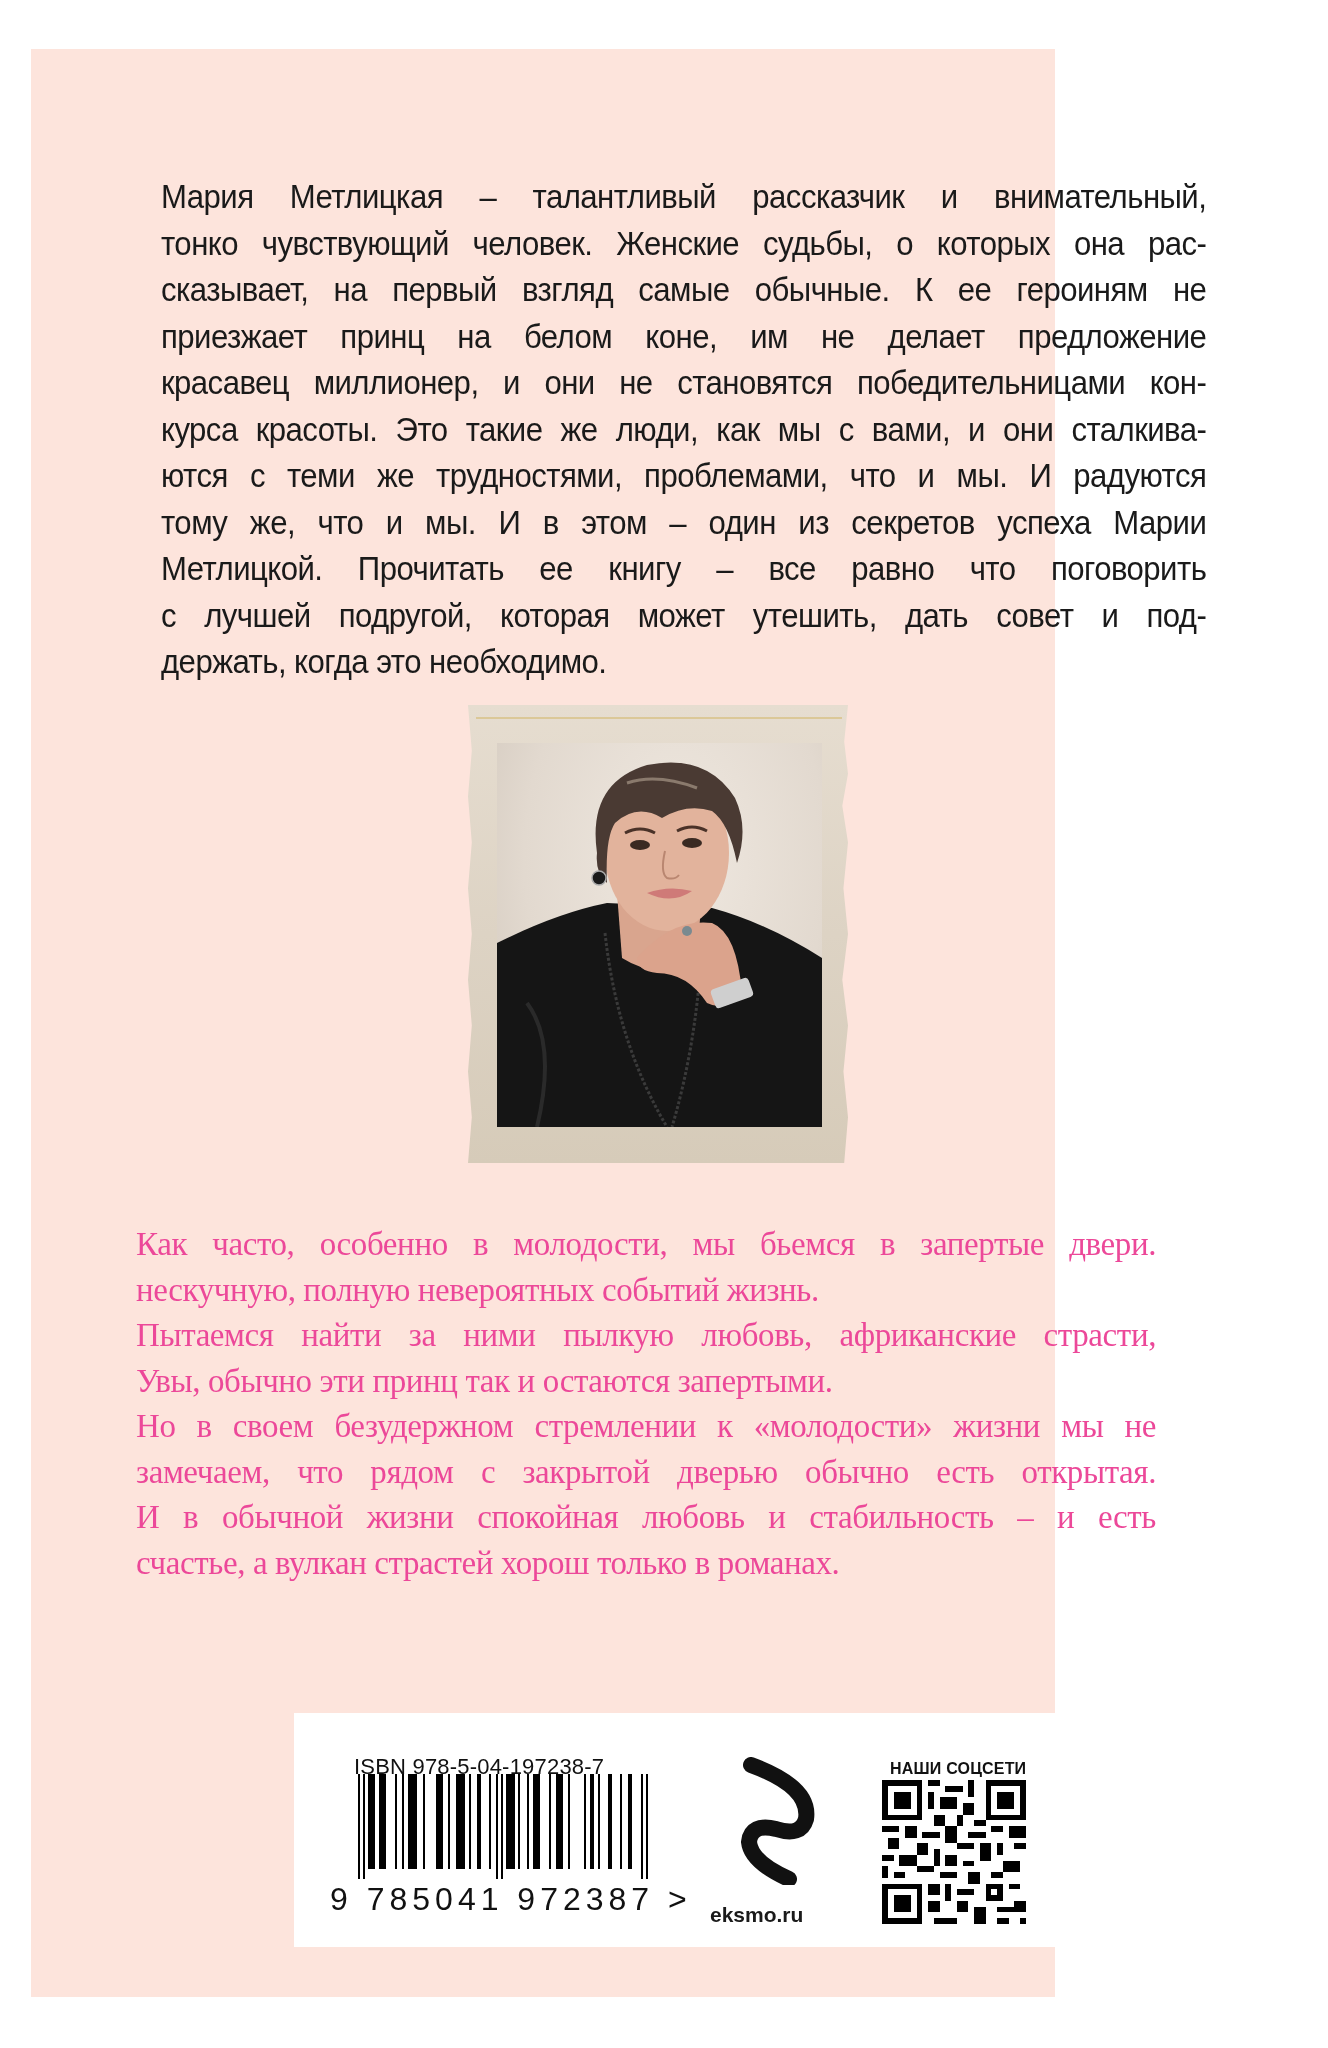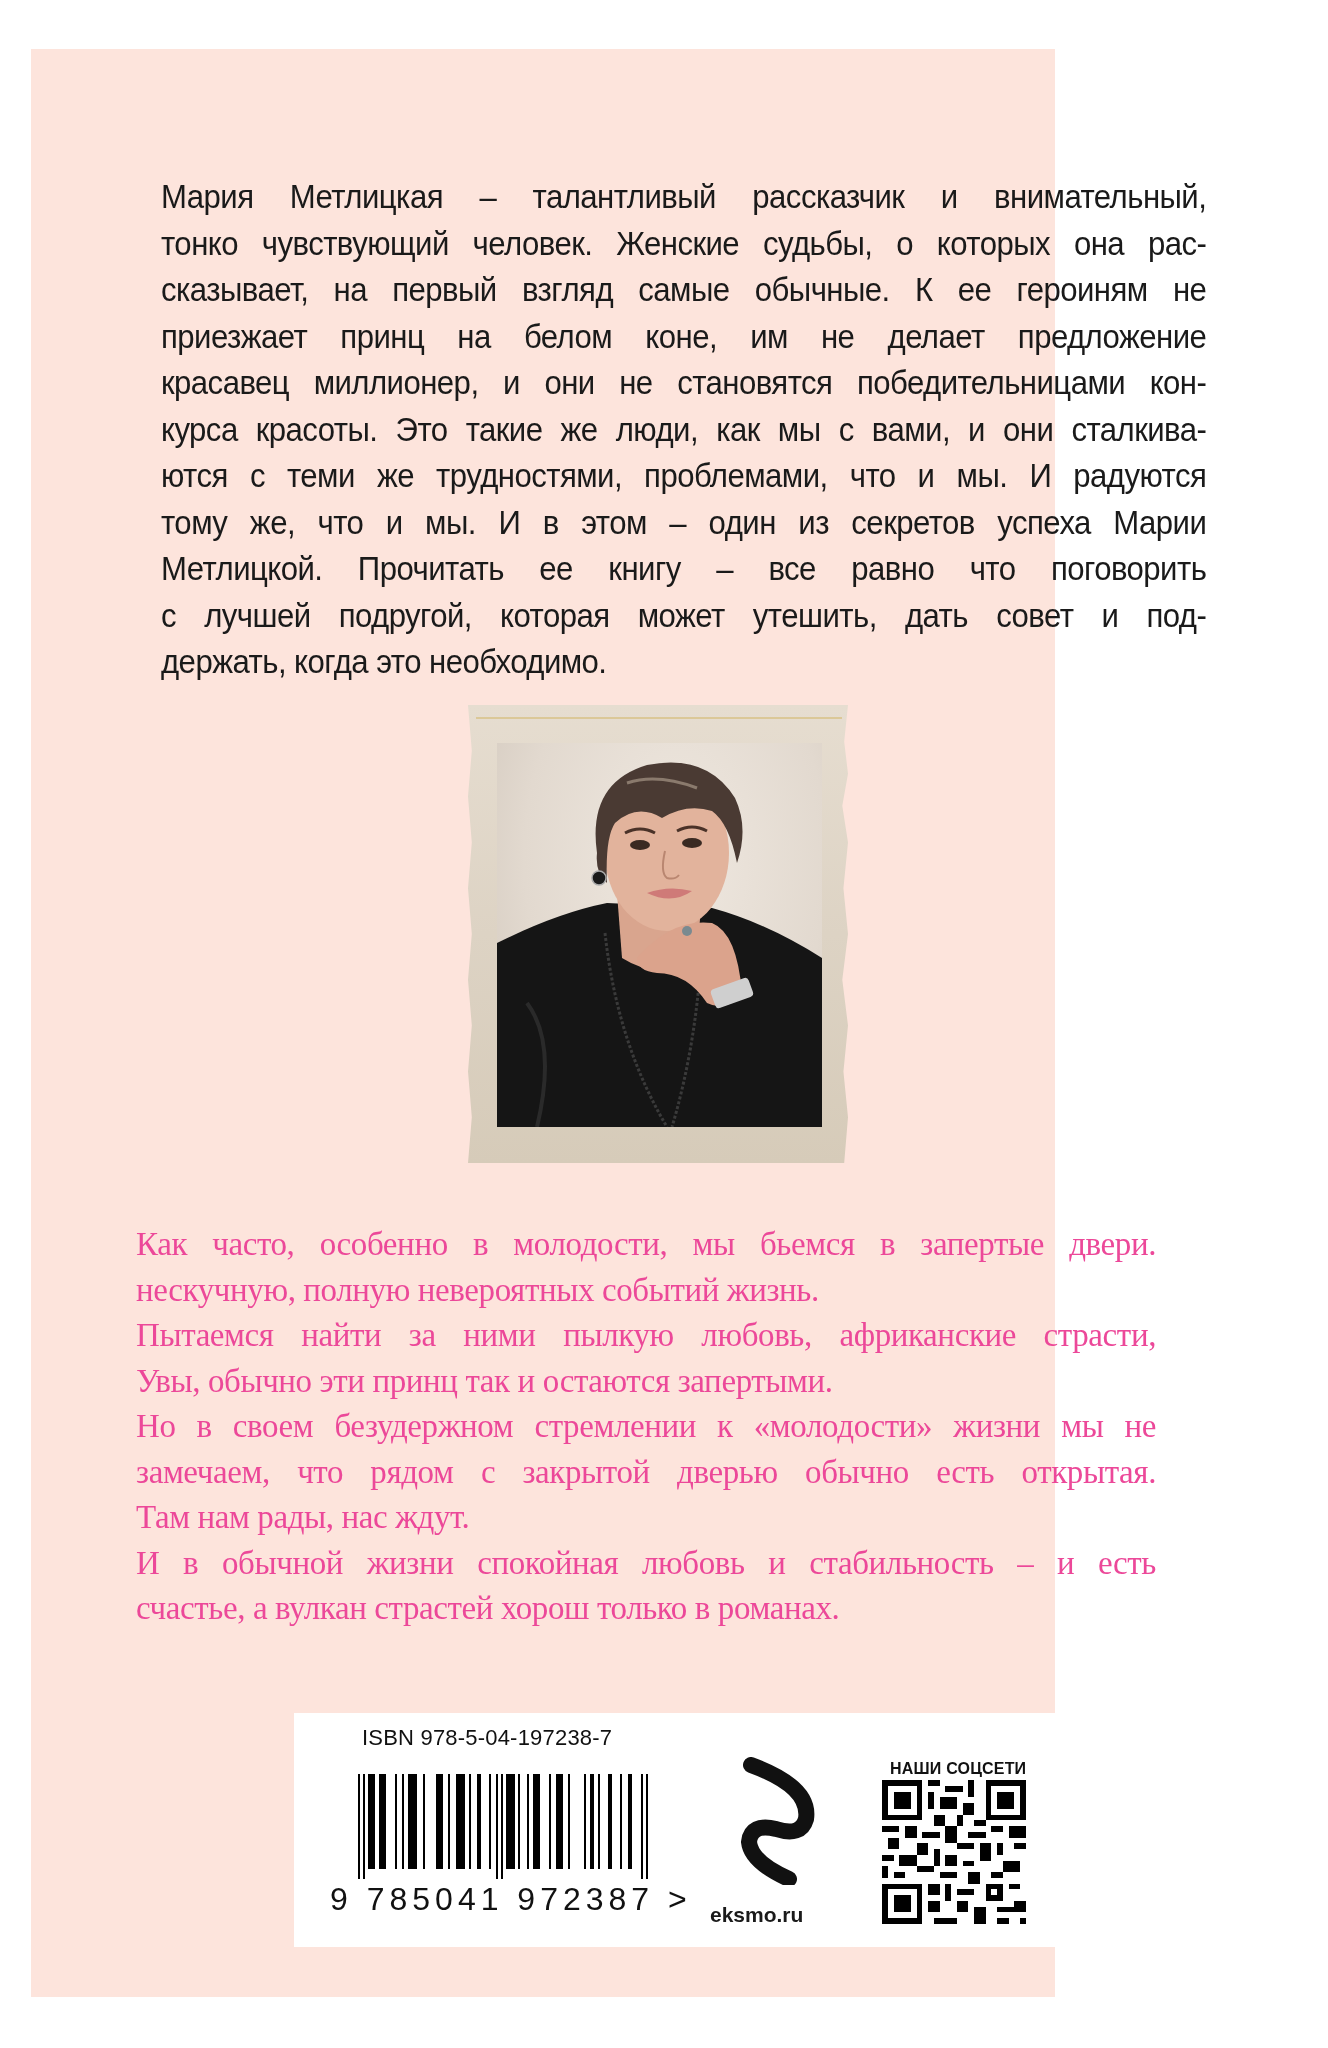--- a/index.html
+++ b/index.html
@@ -47,22 +47,22 @@
     letter-spacing: -0.4px;
   }
   .story .ln { display: block; white-space: nowrap; }
   .story .ln.j { text-align: justify; text-align-last: justify; }
 
   .sticker {
     position: absolute; left: 294px; top: 1713px; width: 768px; height: 234px;
     background: #ffffff;
   }
   .isbn-text {
-    position: absolute; left: 60px; top: 12px;
-    font-family: "Liberation Sans", sans-serif; font-size: 22px; color: #111; letter-spacing: 0.2px; margin-left: 8px;
+    position: absolute; left: 60px; top: 41px;
+    font-family: "Liberation Sans", sans-serif; font-size: 22px; color: #111; letter-spacing: 0.2px;
   }
   .barcode {
     position: absolute; left: 64px; top: 61px; width: 298px; height: 105px;
   }
   .barcode-digits {
     position: absolute; left: 36px; top: 168px; font-family: "Liberation Sans", sans-serif;
     font-size: 32px; color: #111; letter-spacing: 5px; white-space: nowrap;
   }
   .eksmo-logo { position: absolute; left: 437px; top: 44px; width: 92px; height: 128px; }
   .eksmo-url {
@@ -133,21 +133,20 @@
   </div>
 </div>
 
 <div class="story">
   <span class="ln j">Как часто, особенно в молодости, мы бьемся в запертые двери.</span>
   <span class="ln">нескучную, полную невероятных событий жизнь.</span>
   <span class="ln j">Пытаемся найти за ними пылкую любовь, африканские страсти,</span>
   <span class="ln">Увы, обычно эти принц так и остаются запертыми.</span>
   <span class="ln j">Но в своем безудержном стремлении к «молодости» жизни мы не</span>
   <span class="ln j">замечаем, что рядом с закрытой дверью обычно есть открытая.</span>
-  <span class="ln">Там нам рады, нас ждут.</span>
   <span class="ln j">И в обычной жизни спокойная любовь и стабильность – и есть</span>
   <span class="ln">счастье, а вулкан страстей хорош только в романах.</span>
 </div>
 
 <div class="sticker">
   <div class="isbn-text">ISBN 978-5-04-197238-7</div>
   <svg class="barcode" viewBox="0 0 298 105" preserveAspectRatio="none">
     <g fill="#000">
       <rect x="0" y="0" width="2" height="105"></rect>
       <rect x="5" y="0" width="2" height="105"></rect>

